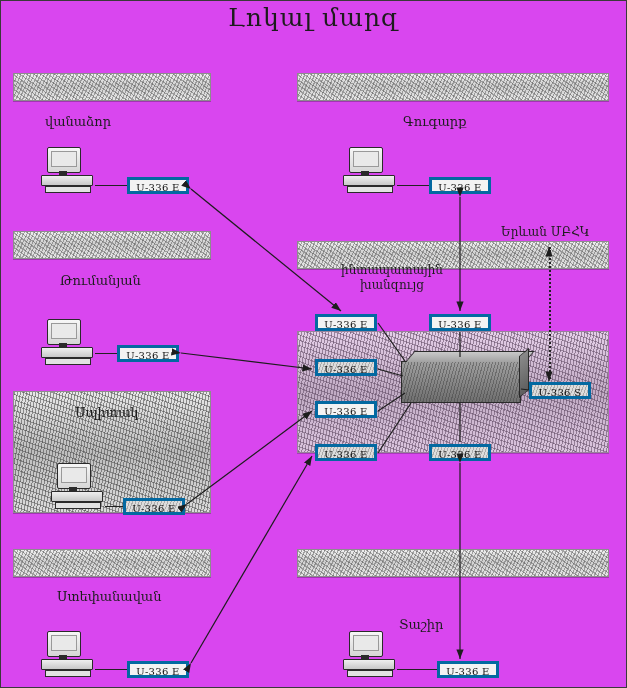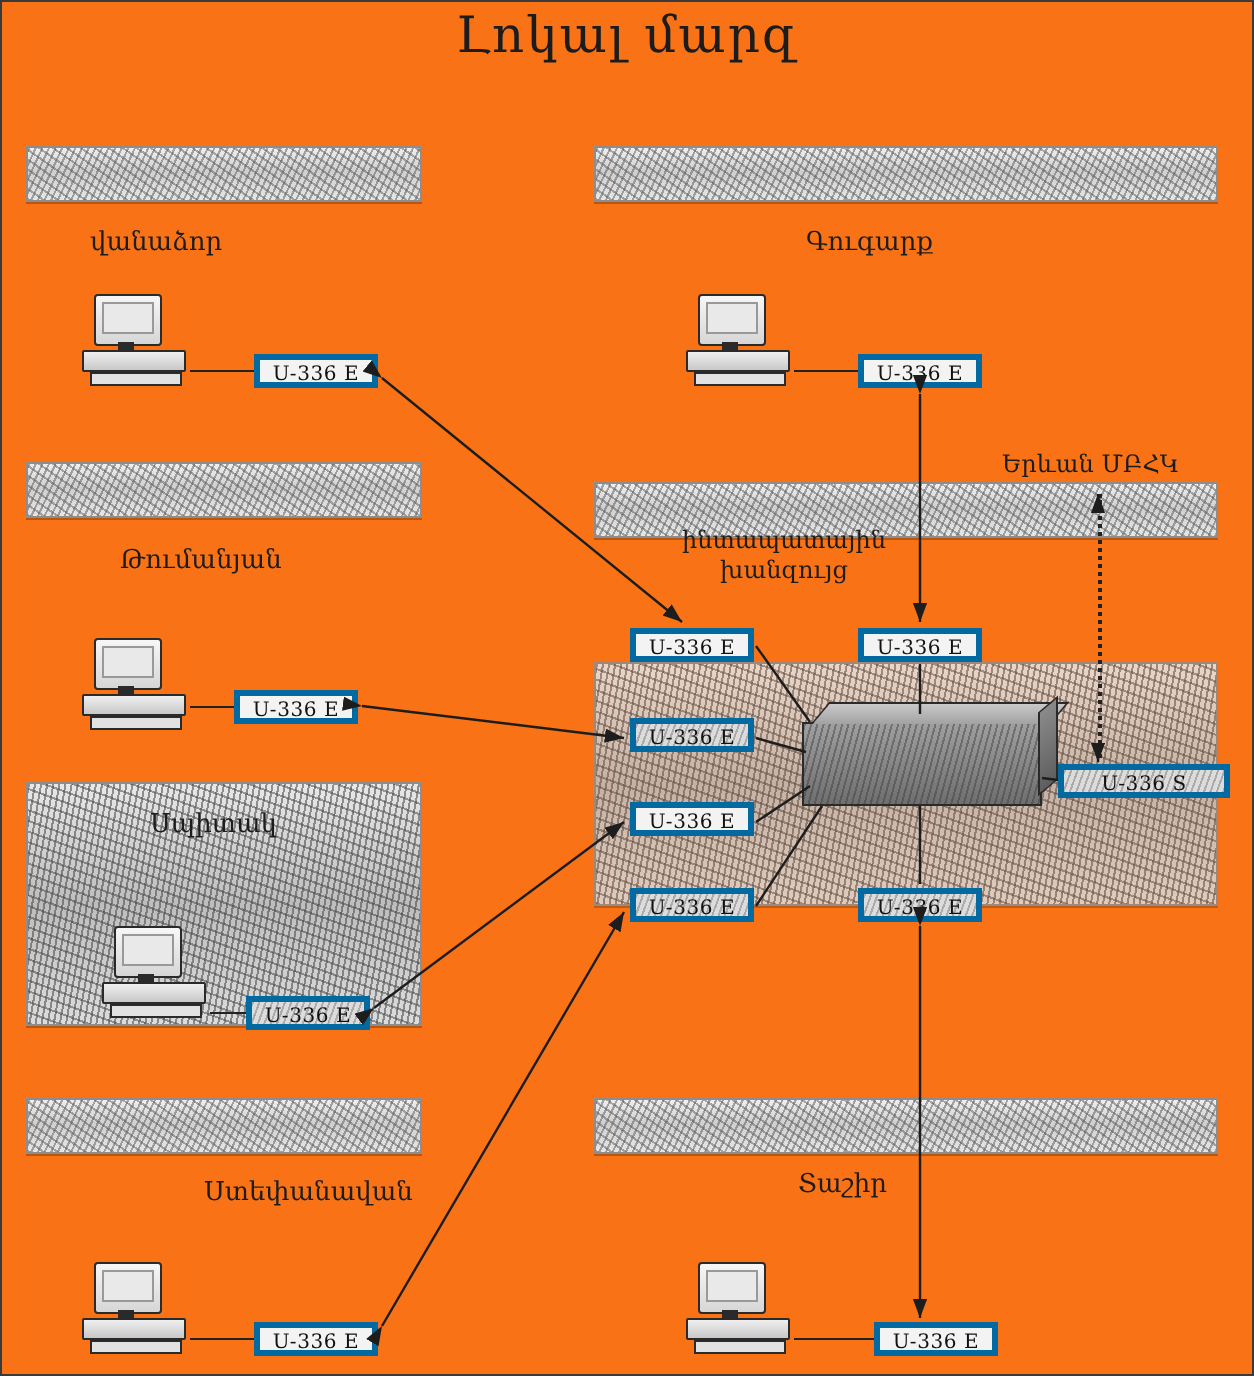--- a/index.html
+++ b/index.html
@@ -7,21 +7,21 @@
     width:627px;height:688px;
     background:#ffffff;
     font-family:"DejaVu Sans", sans-serif;
     overflow:hidden;
   }
   #root{
     position:relative;
     width:627px;height:688px;
     box-sizing:border-box;
     border:1px solid #3a3a3a;
-    background:#f97316;
+    background:#d946ef;
     text-decoration:underline;
   }
   
   .title{
     position:absolute;
     left:0;right:0;top:2px;
     text-align:center;
     font-family:"DejaVu Serif", serif;
     font-size:25px;
     letter-spacing:1px;
@@ -174,22 +174,22 @@
   <div class="slab wide" style="left:296px;top:548px;width:310px;"></div>
 
   <div class="slab block" style="left:296px;top:330px;width:310px;height:120px;opacity:.85;"></div>
 
   <div class="zone-label" style="left:44px;top:113px;">վանաձոր</div>
   <div class="zone-label" style="left:402px;top:113px;">Գուգարք</div>
   <div class="zone-label" style="left:59px;top:272px;">Թումանյան</div>
   <div class="zone-label small" style="left:326px;top:262px;width:130px;text-align:center;white-space:pre-line;line-height:15px;">ինտապատային
 խանզույց</div>
   <div class="zone-label" style="left:74px;top:404px;">Սպիտակ</div>
-  <div class="zone-label" style="left:56px;top:588px;margin-left:45px;">Ստեփանավան</div>
-  <div class="zone-label" style="left:398px;top:584px;">Տաշիր</div>
+  <div class="zone-label" style="left:56px;top:588px;">Ստեփանավան</div>
+  <div class="zone-label" style="left:398px;top:616px;">Տաշիր</div>
   <div class="zone-label" style="left:500px;top:224px;font-size:12px;">Երևան ՄԲՀԿ</div>
 
   <div class="pc" style="left:38px;top:146px;">
     <div class="mon">
         <div class="scr"></div>
       </div>
     <div class="neck"></div>
       <div class="base"></div>
       <div class="kb"></div>
   </div>
@@ -249,21 +249,21 @@
   <div class="dev" style="left:428px;top:313px;width:62px;">U-336 E</div>
   <div class="dev shaded" style="left:314px;top:358px;width:62px;">U-336 E</div>
   <div class="dev" style="left:314px;top:400px;width:62px;">U-336 E</div>
   <div class="dev shaded" style="left:314px;top:443px;width:62px;">U-336 E</div>
   <div class="dev shaded" style="left:428px;top:443px;width:62px;">U-336 E</div>
 
   <div class="dev shaded" style="left:122px;top:497px;width:62px;">U-336 E</div>
   <div class="dev" style="left:126px;top:660px;width:62px;">U-336 E</div>
   <div class="dev" style="left:436px;top:660px;width:62px;">U-336 E</div>
 
-  <div class="dev shaded" style="left:528px;top:381px;width:86px;">U-336 S</div>
+  <div class="dev shaded" style="left:528px;top:381px;width:62px;">U-336 S</div>
 
   <div class="router" style="left:400px;top:360px;">
     <div class="top"></div>
     <div class="side"></div>
   </div>
 
   <div class="dashed" style="left:548px;top:246px;height:132px;"></div>
 
   <svg class="arrows">
     <defs>

